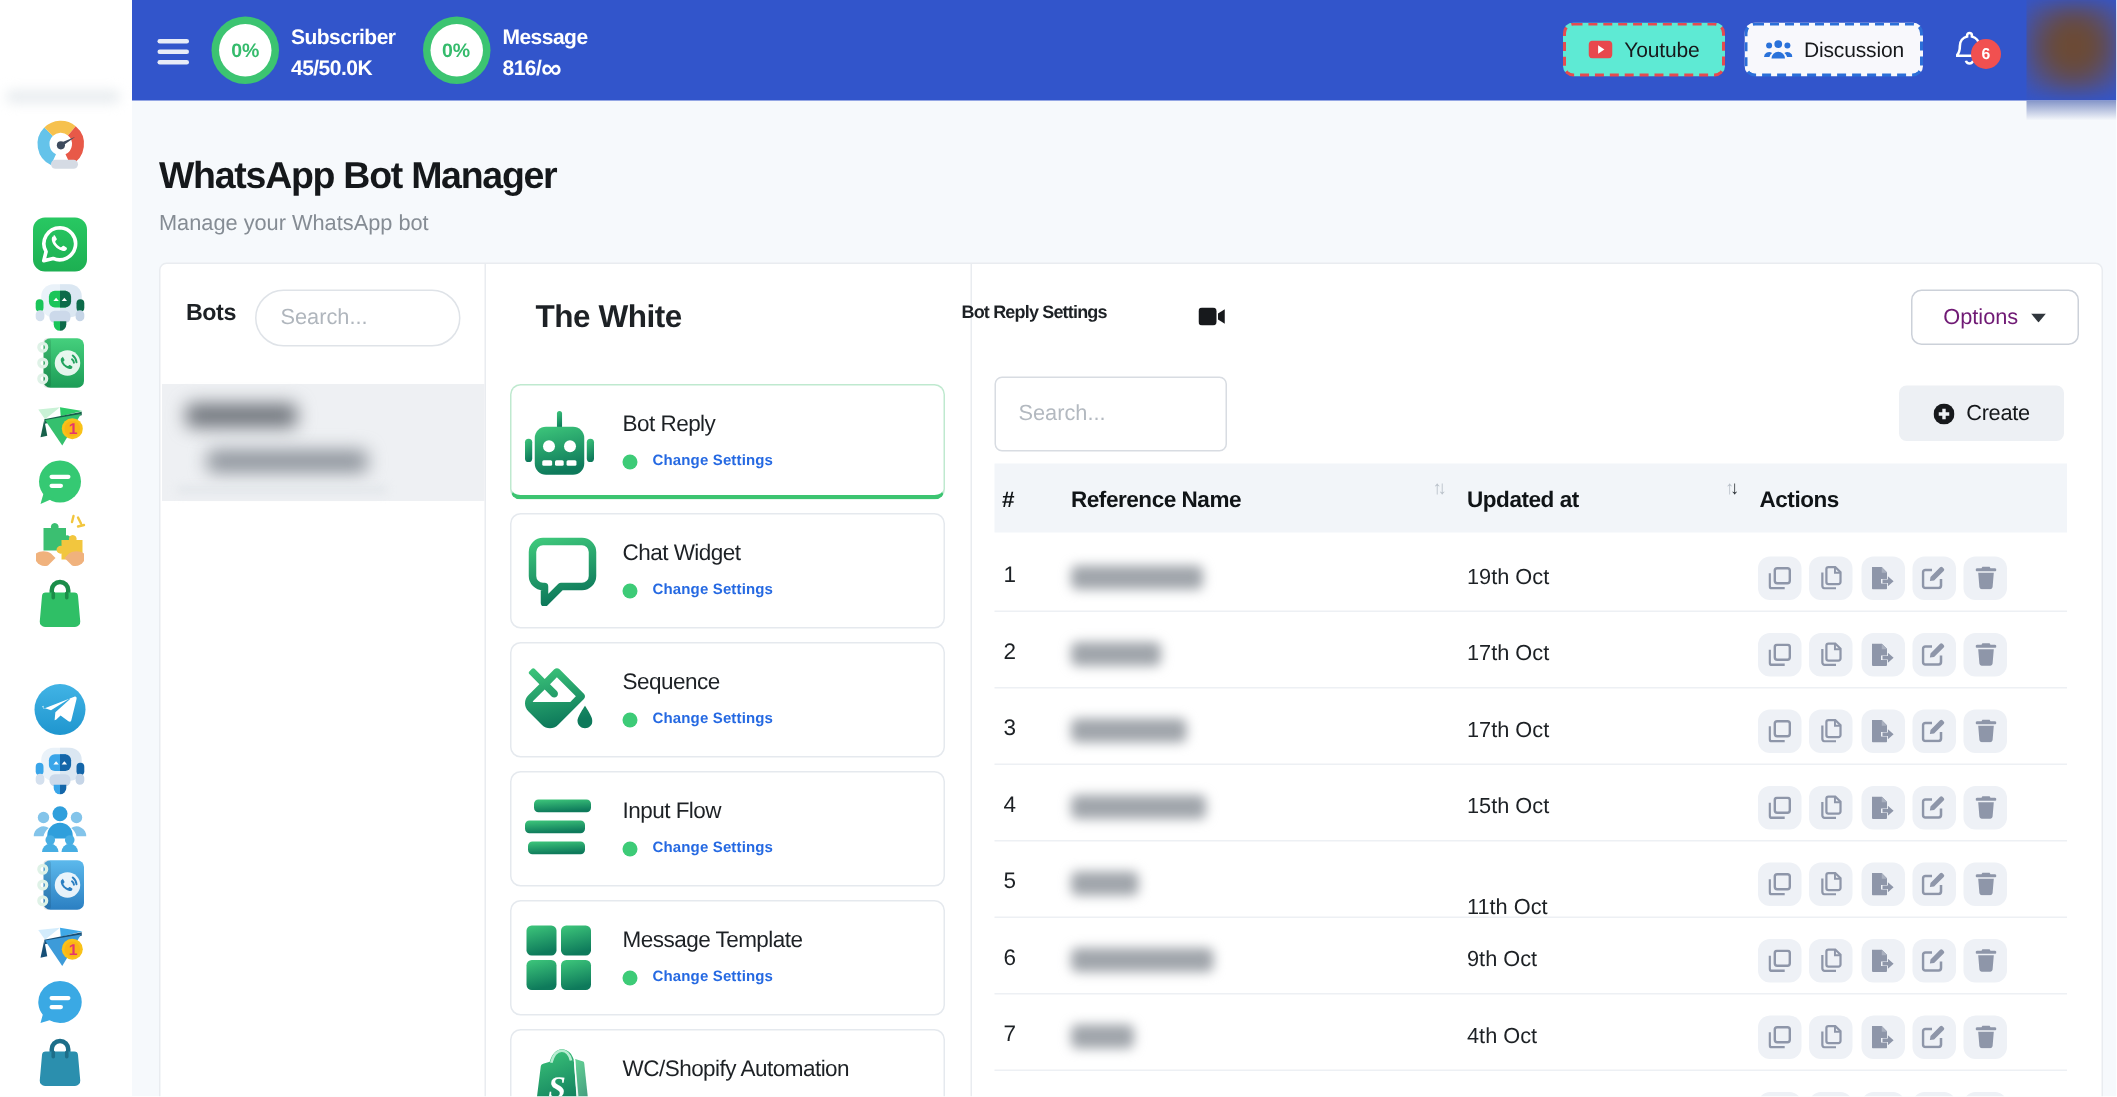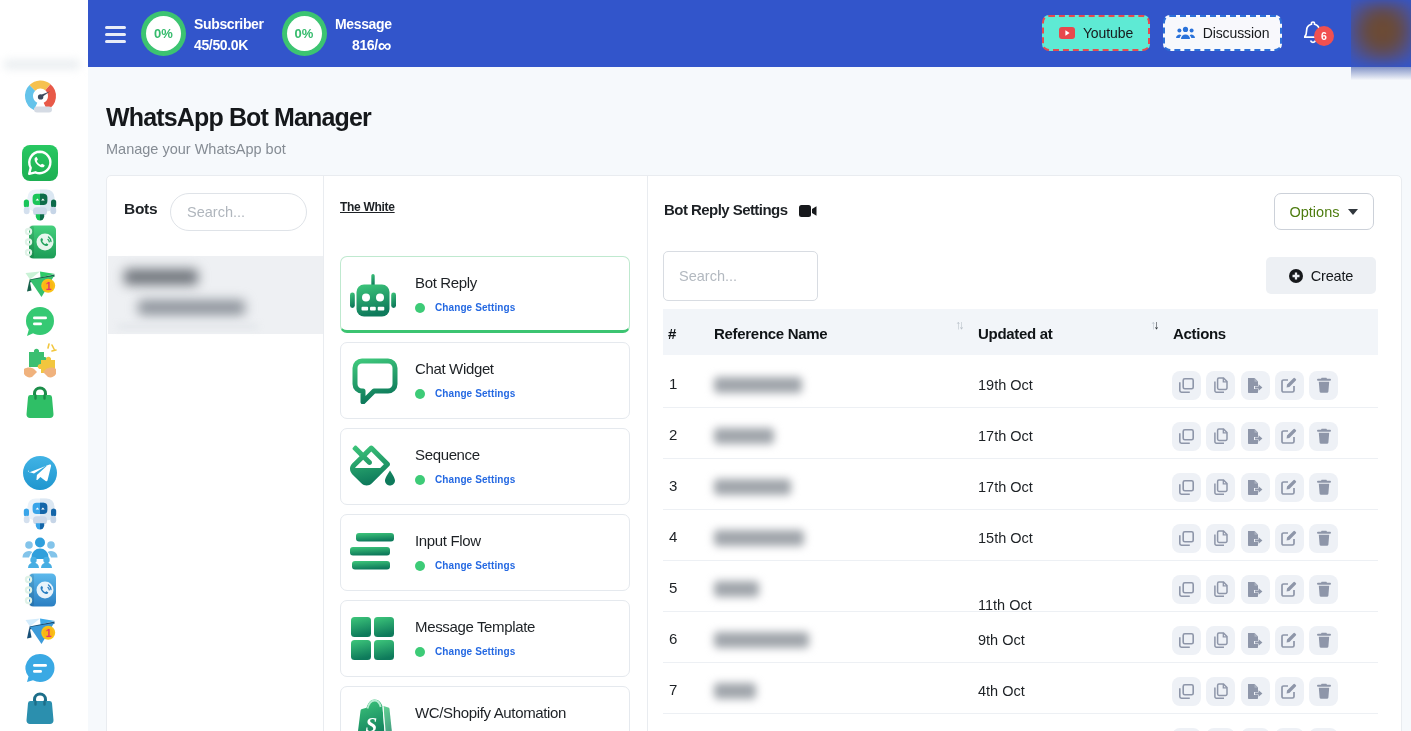--- a/index.html
+++ b/index.html
@@ -28,21 +28,21 @@
   #bot-item { position:absolute; left:1px; top:80px; width:215px; height:78px; background:#eef0f3; }
   .blur { position:absolute; border-radius:4px; filter:blur(4px); }
   
   .mcard { position:absolute; left:233px; width:290px; height:77px; background:#fff; border:1px solid #e5e9ee; border-radius:7px; }
   .mcard .ttl { position:absolute; left:74px; top:17px; font-size:15px; font-weight:normal; color:#1d2125; letter-spacing:-0.35px; }
   .mcard .dot { position:absolute; left:74px; top:46px; width:10px; height:10px; border-radius:50%; background:#3dcb77; }
   .mcard .cs { position:absolute; left:94px; top:44.5px; font-size:10px; font-weight:bold; color:#2569e2; letter-spacing:0.1px; }
   .mcard svg.icn { position:absolute; left:11px; top:15px; }
   
   .c3 { left:541px; }
-  #opt-btn { position:absolute; left:1167px; top:17px; width:100px; height:37px; border:1px solid #ccd1d9; border-radius:7px; display:flex; align-items:center; justify-content:center; font-size:14.5px; color:#4d7c0f; gap:9px; }
+  #opt-btn { position:absolute; left:1167px; top:17px; width:112px; height:37px; border:1px solid #ccd1d9; border-radius:7px; display:flex; align-items:center; justify-content:center; font-size:14.5px; color:#701a75; gap:9px; }
   #t-search { position:absolute; left:556px; top:75px; width:155px; height:50px; border:1px solid #d8dce2; border-radius:5px; color:#b3b9c0; font-size:14.5px; line-height:48px; padding-left:15px; }
   #create-btn { position:absolute; left:1159px; top:81px; width:110px; height:37px; background:#edf0f4; border-radius:5px; display:flex; align-items:center; justify-content:center; font-size:14.5px; letter-spacing:-0.2px; color:#15181b; gap:8px; }
   #thead { position:absolute; left:556px; top:133px; width:715px; height:46px; background:#f2f5f9; }
   .th { position:absolute; font-size:15px; font-weight:bold; color:#101417; top:16px; letter-spacing:-0.3px; }
   .trow-num { position:absolute; font-size:15px; color:#1d2125; left:562px; }
   .trow-date { position:absolute; font-size:14.5px; color:#1d2125; left:871px; }
   .rdiv { position:absolute; left:556px; width:715px; height:1px; background:#edf0f4; }
   .abtn { position:absolute; width:29px; height:29px; background:#eef1f6; border-radius:8px; display:flex; align-items:center; justify-content:center; }
   .sort { position:absolute; top:9px; font-size:12.5px; color:#b9c0c9; letter-spacing:-3px; }
 </style>
@@ -215,21 +215,21 @@
     <div class="hbar" style="left:17px; top:40px"></div>
     <div class="ring" style="left:53px">
         <div class="inner">0%</div>
       </div>
     <div class="toplab" style="left:106px; top:16px;">Subscriber</div>
     <div class="toplab" style="left:106px; top:37px;">45/50.0K</div>
     <div class="ring" style="left:193.5px">
         <div class="inner">0%</div>
       </div>
     <div class="toplab" style="left:247px; top:16px;">Message</div>
-    <div class="toplab" style="left:264px; top:37px;">816/<span style="font-size:19px; line-height:15px; vertical-align:-2px;">∞</span></div>
+    <div class="toplab" style="left:247px; top:37px;">816/<span style="font-size:19px; line-height:15px; vertical-align:-2px;">∞</span></div>
     <div class="topbtn" style="left:954px; width:108px; border:2px dashed #e54b50;">
       <svg width="16" height="12" viewBox="0 0 16 12" style="margin-right:8px">
           <rect x="0" y="0" width="16" height="12" rx="3" fill="#e8484d"></rect>
           <path d="M6.4 3.2 L10.6 6 L6.4 8.8 Z" fill="#fff"></path>
         </svg>Youtube
     </div>
     <div class="topbtn" style="left:1075px; width:119px; border:2px dashed #2c6fd8; background:#f8f8fc;">
       <svg width="19" height="14" viewBox="0 0 19 14" style="margin-right:8px" fill="#2a72da">
           <circle cx="9.5" cy="3.4" r="2.6"></circle>
           <path d="M5 13 a4.5 4.5 0 0 1 9 0 Z"></path>
@@ -260,21 +260,21 @@
     <div class="vdiv" style="left:540px"></div>
 
     <div class="colhead" style="left:17px; top:24px;">Bots</div>
     <div id="bots-search">Search...</div>
     <div id="bot-item">
       <div class="blur" style="left:16px; top:13px; width:74px; height:16px; background:#70757c; filter:blur(6px);"></div>
       <div class="blur" style="left:30px; top:44px; width:107px; height:15px; background:#8d939b; filter:blur(6px);"></div>
       <div class="blur" style="left:10px; top:68px; width:140px; height:5px; background:#e2e6ea; filter:blur(3px);"></div>
     </div>
 
-    <div class="colhead" style="left:233px; top:24px; font-size:12px;text-decoration:underline;">The White</div>
+    <div class="colhead" style="left:250px; top:24px; font-size:21px;">The White</div>
 
     <div class="mcard" style="top:80px; border-color:#bfe9cf; border-bottom:3px solid #3cc471;">
 <svg class="icn" width="50" height="43" viewBox="0 0 50 43" style="left:7px; top:17px;">
 <rect x="23.3" y="0" width="3.4" height="12" rx="1.7" fill="url(#gg)"></rect>
 <rect x="8.5" y="10.5" width="33" height="32" rx="7.5" fill="url(#gg)"></rect>
 <rect x="2" y="18.5" width="4.8" height="15.5" rx="2.4" fill="url(#gg)"></rect>
 <rect x="43.2" y="18.5" width="4.8" height="15.5" rx="2.4" fill="url(#gg)"></rect>
 <circle cx="18" cy="23.5" r="4" fill="#fff"></circle>
 <circle cx="32" cy="23.5" r="4" fill="#fff"></circle>
 <rect x="13.5" y="32.8" width="6.6" height="3.7" rx="1" fill="#fff"></rect>
@@ -326,21 +326,21 @@
 <svg class="icn" width="46" height="48" viewBox="0 0 46 48" style="left:12px; top:11px;">
 <path d="M21.5 1.5 c4.5 0 7 3.5 8 7 l3 37 -28.5 -4.5 3.5 -28 c0.2-1.2 0.6-1.6 1.6-1.9 l4.4-1.3 c1.5-5 4.2-8.3 8-8.3 Z" fill="url(#gg)"></path>
 <path d="M30.5 8 l4.8 1.5 c0.9 0.3 1.1 0.6 1.2 1.5 l3.4 32 -7.4 2.5 Z" fill="url(#gg)" opacity="0.8"></path>
 <path d="M33.7 45 l-1.5 0.5 -2.7-37 1 0.3 Z" fill="#fff" opacity="0.85"></path>
 <path d="M14.5 10.5 c1.5-5.5 4-8 7-8 c3 0 5.2 2.5 6.2 6.5" fill="none" stroke="#b8ecd2" stroke-width="1.8"></path>
 <text x="12.5" y="34" font-family="Liberation Serif" font-style="italic" font-weight="bold" font-size="21" fill="#fff">S</text>
 </svg>
       <div class="ttl">WC/Shopify Automation</div>
     </div>
 
-    <div class="colhead c3" style="left:557px; top:25px; font-size:15px; letter-spacing:-0.55px;text-align:center;">Bot Reply Settings</div>
+    <div class="colhead c3" style="left:534px; top:25px; font-size:12px; letter-spacing:-0.55px;text-align:center;">Bot Reply Settings</div>
     <svg class="abs" style="left:692px; top:29px;" width="18" height="12" viewBox="0 0 18 12">
         <rect x="0" y="0" width="12" height="12" rx="2.5" fill="#17191c"></rect>
         <path d="M13 4 L17.5 1.2 V10.8 L13 8 Z" fill="#17191c"></path>
       </svg>
     <div id="opt-btn">Options <svg width="10" height="6" viewBox="0 0 10 6">
           <path d="M0 0 L10 0 L5 6 Z" fill="#31373d"></path>
         </svg></div>
     <div id="t-search">Search...</div>
     <div id="create-btn"><svg width="14" height="14" viewBox="0 0 16 16">
           <circle cx="8" cy="8" r="8" fill="#17191c"></circle>

